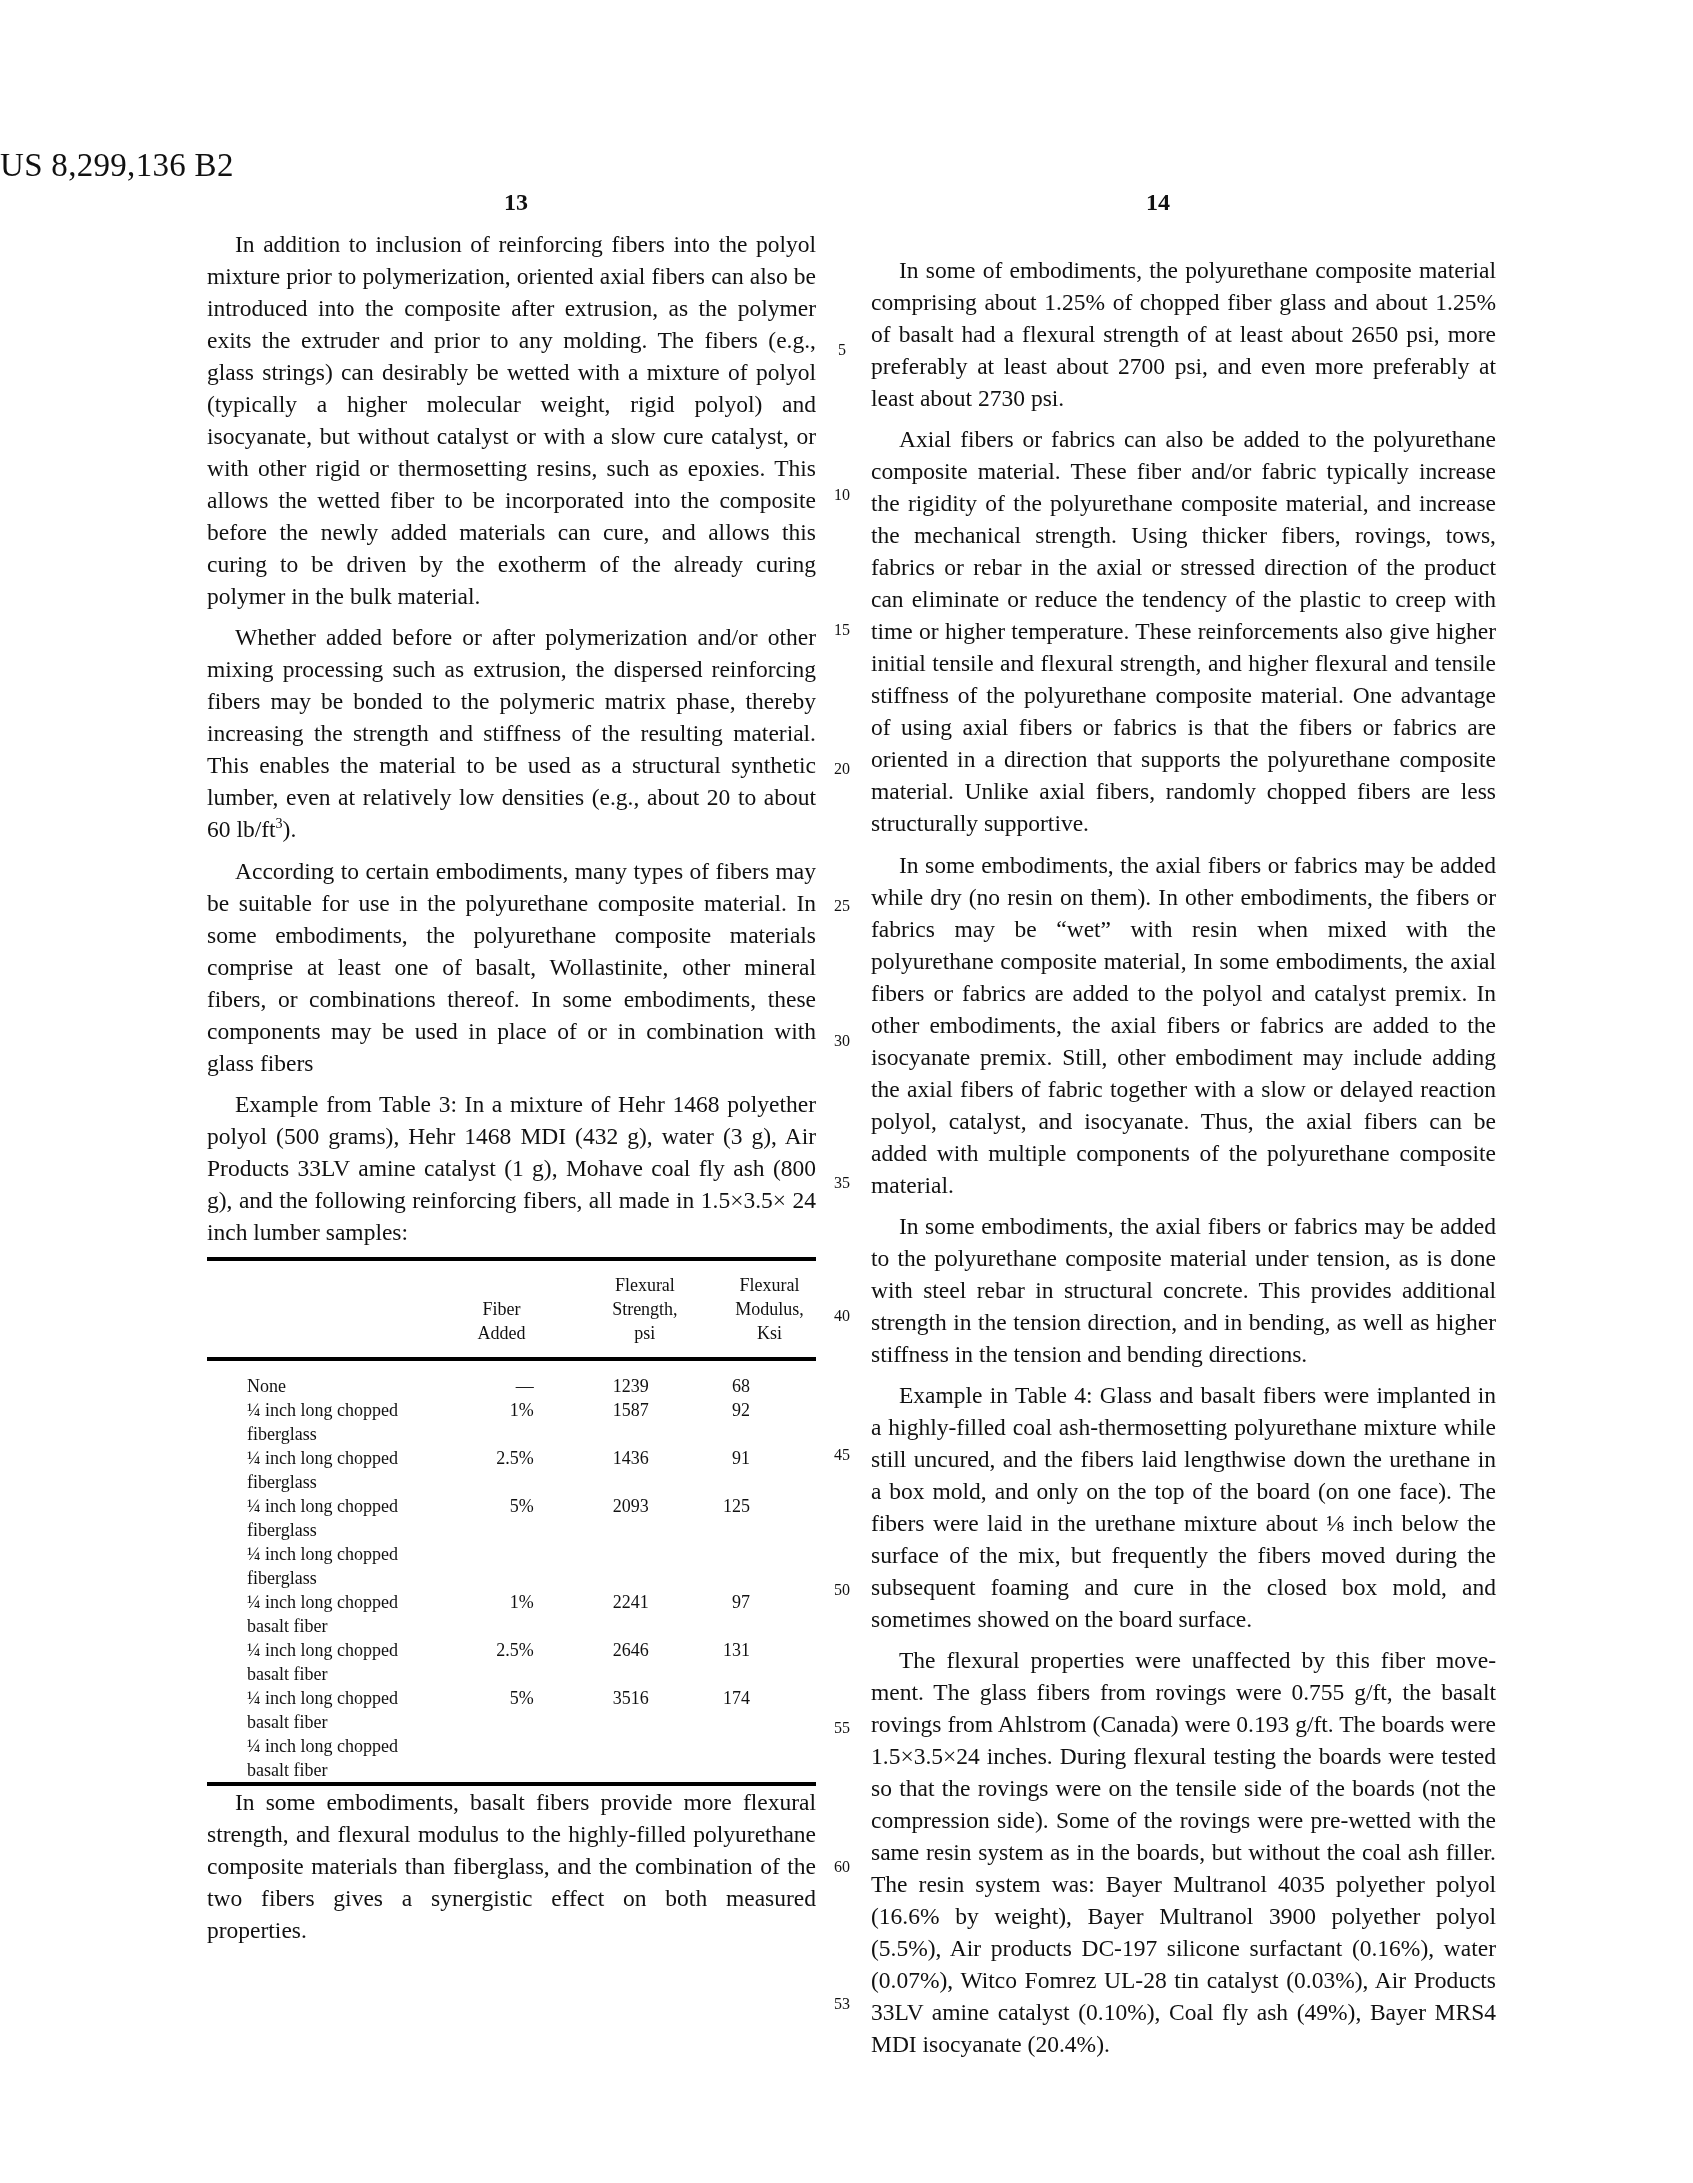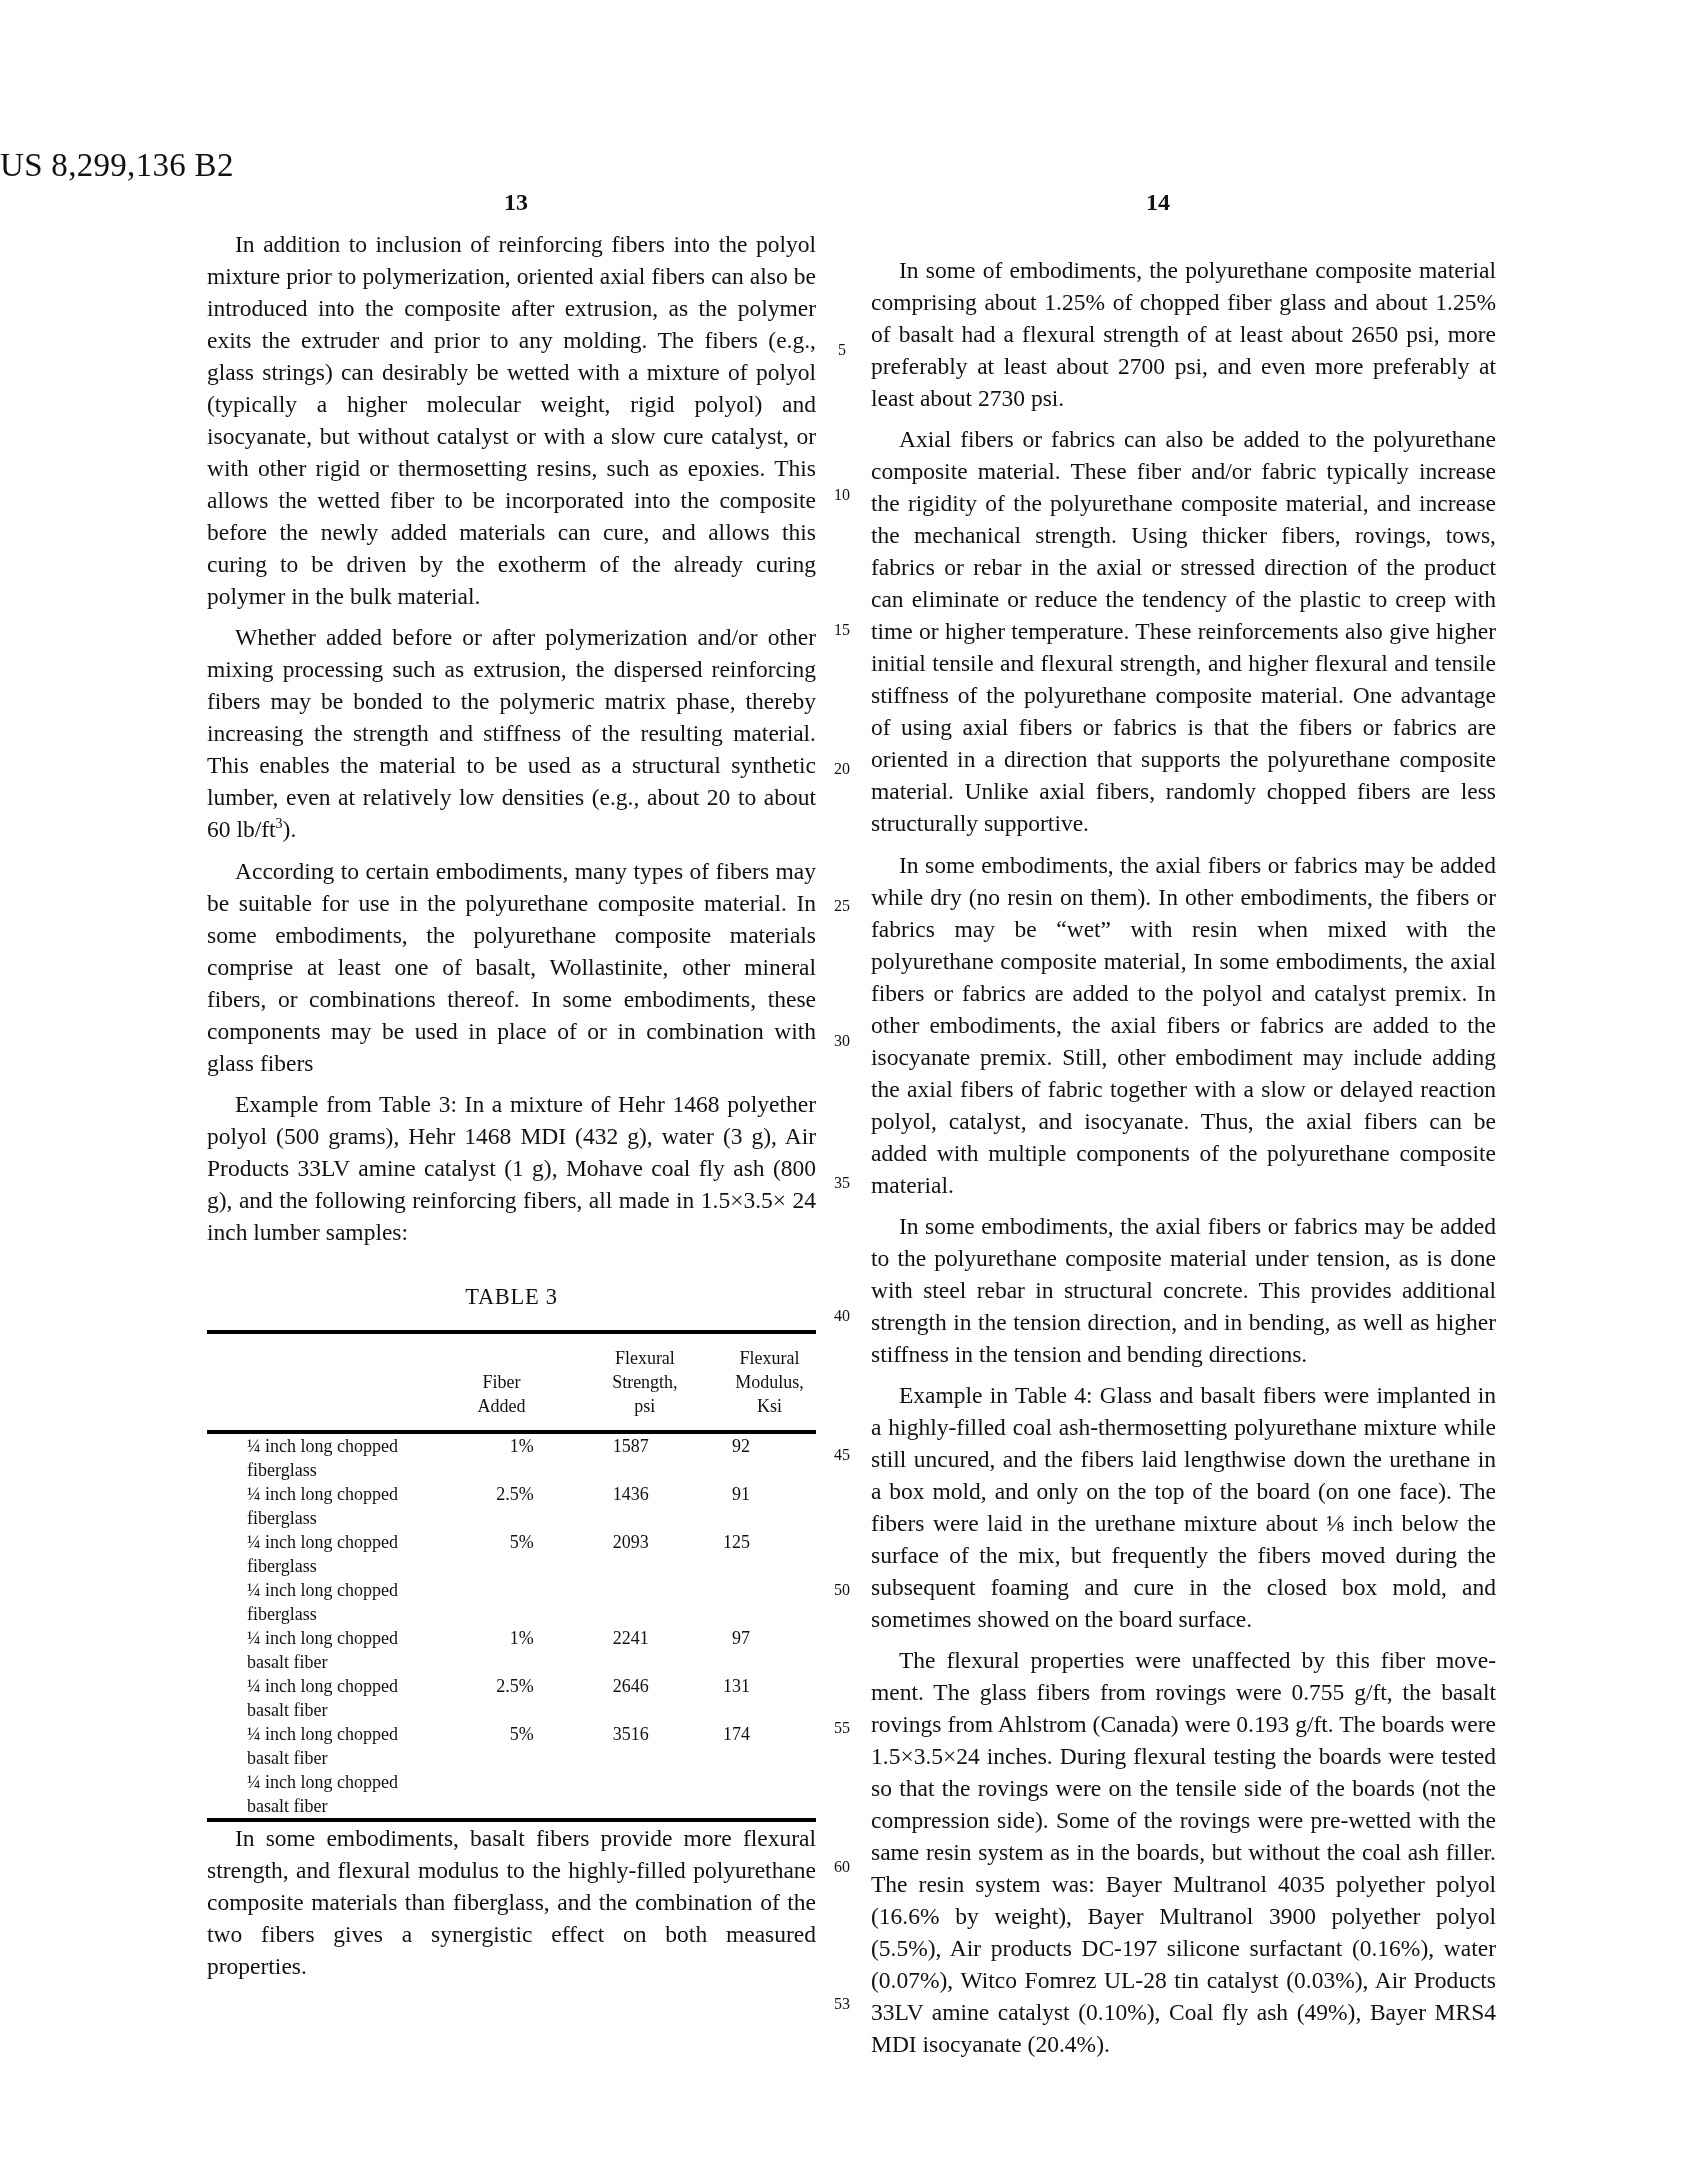--- a/index.html
+++ b/index.html
@@ -37,37 +37,42 @@
 <div class="header">US 8,299,136 B2</div>
 <div class="colnum left">13</div>
 <div class="colnum right">14</div>
 
 <div class="col left">
   <p>In addition to inclusion of reinforcing fibers into the polyol mixture prior to polymerization, oriented axial fibers can also be introduced into the composite after extrusion, as the poly­mer exits the extruder and prior to any molding. The fibers (e.g., glass strings) can desirably be wetted with a mixture of polyol (typically a higher molecular weight, rigid polyol) and isocyanate, but without catalyst or with a slow cure catalyst, or with other rigid or thermosetting resins, such as epoxies. This allows the wetted fiber to be incorporated into the com­posite before the newly added materials can cure, and allows this curing to be driven by the exotherm of the already curing polymer in the bulk material.</p>
   <p><span>Whether added before or after polymerization and/or other mixing processing such as extrusion, the dispersed reinforc­ing fibers may be bonded to the polymeric matrix phase, thereby increasing the strength and stiffness of the resulting material. This enables the material to be used as a structural synthetic lumber, even at relatively low densities (e.g., about 20 to about 60 lb/ft</span><sup>3</sup><span>).</span></p>
   <p>According to certain embodiments, many types of fibers may be suitable for use in the polyurethane composite mate­rial. In some embodiments, the polyurethane composite materials comprise at least one of basalt, Wollastinite, other mineral fibers, or combinations thereof. In some embodi­ments, these components may be used in place of or in com­bination with glass fibers</p>
   <p>Example from Table 3: In a mixture of Hehr 1468 polyether polyol (500 grams), Hehr 1468 MDI (432 g), water (3 g), Air Products 33LV amine catalyst (1 g), Mohave coal fly ash (800 g), and the following reinforcing fibers, all made in 1.5×3.5× 24 inch lumber samples:</p>
 
-  <div class="table-title">TABLE 3</div>
   <table class="t3">
     <thead>
       <tr class="rule-top">
           <td colspan="4"></td>
         </tr>
       <tr>
         <th></th>
         <th><span style="display:inline-block;width:60px;">Fiber Added</span></th>
         <th><span style="display:inline-block;width:79px;">Flexural Strength, psi</span></th>
         <th><span style="display:inline-block;width:79px;">Flexural Modulus, Ksi</span></th>
       </tr>
       <tr class="rule-mid">
           <td colspan="4"></td>
         </tr>
     </thead>
     <tbody id="t3-body">
+        <tr class="first">
+          <td class="name">None</td>
+          <td class="added">—</td>
+          <td class="str">1239</td>
+          <td class="mod">68</td>
+        </tr>
         <tr>
           <td class="name">¼ inch long chopped fiberglass</td>
           <td class="added">1%</td>
           <td class="str">1587</td>
           <td class="mod">92</td>
         </tr>
         <tr>
           <td class="name">¼ inch long chopped fiberglass</td>
           <td class="added">2.5%</td>
           <td class="str">1436</td>

